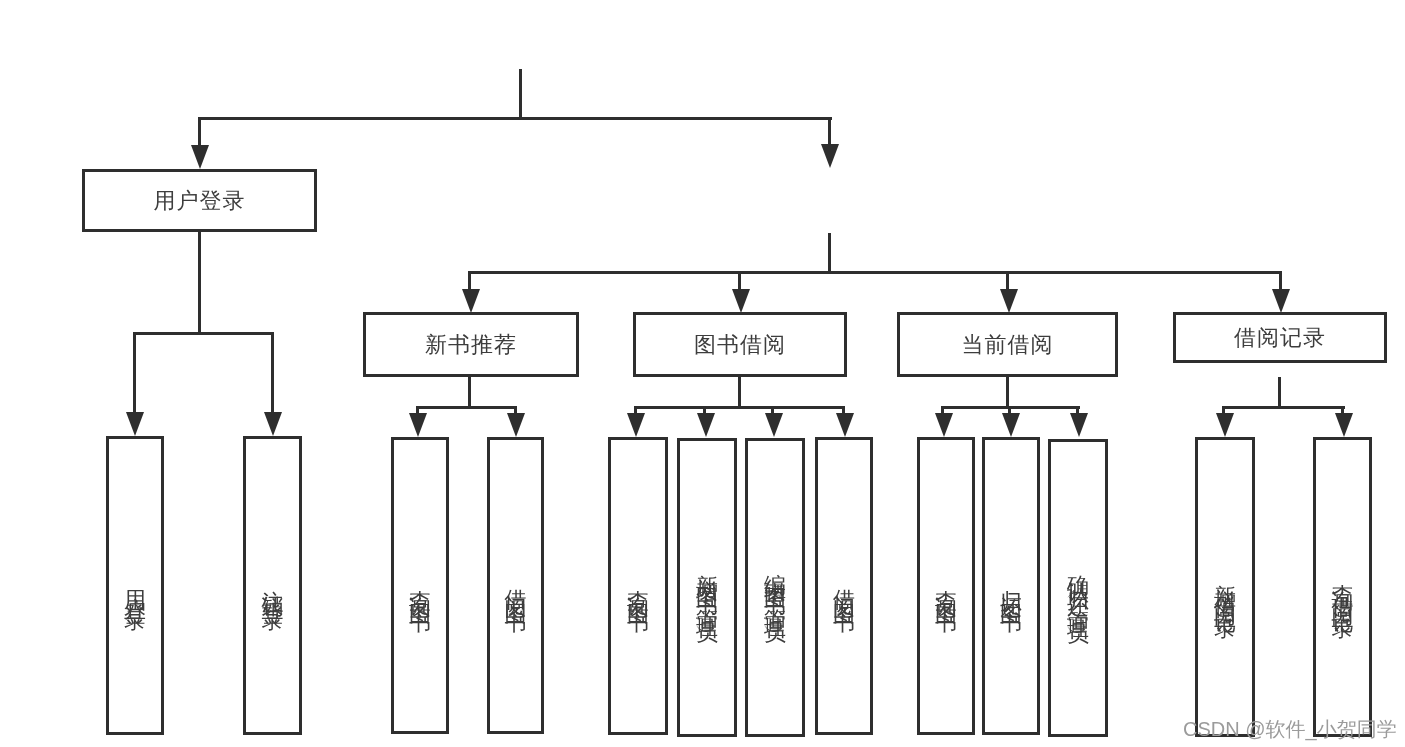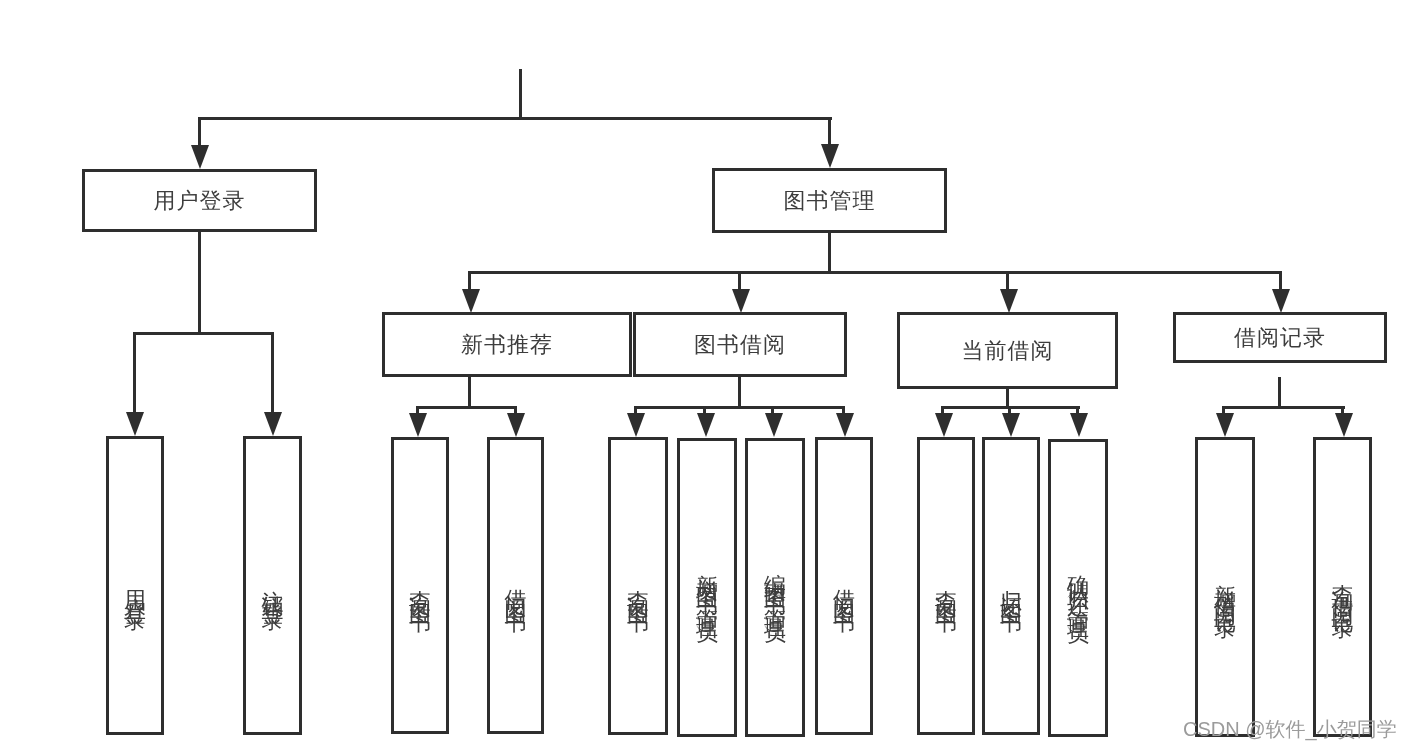--- a/index.html
+++ b/index.html
@@ -56,31 +56,28 @@
 </style>
 </head>
 <body>
 
 <div class="canvas">
 
 
   <div class="box" style="left:82px; top:169px; width:235px; height:63px;">
     <span>用户登录</span>
   </div>
-  <div class="box" style="left:712px; top:168px; width:235px; height:65px;">
-    <span>图书管理</span>
-  </div>
 
-  <div class="box" style="left:382px; top:312px; width:250px; height:65px;">
+  <div class="box" style="left:363px; top:312px; width:216px; height:65px;">
     <span>新书推荐</span>
   </div>
   <div class="box" style="left:633px; top:312px; width:214px; height:65px;">
     <span>图书借阅</span>
   </div>
-  <div class="box" style="left:897px; top:312px; width:221px; height:77px;">
+  <div class="box" style="left:897px; top:312px; width:221px; height:65px;">
     <span>当前借阅</span>
   </div>
   <div class="box" style="left:1173px; top:312px; width:214px; height:51px;">
     <span>借阅记录</span>
   </div>
 
   <div class="box vbox" style="left:106px; top:436px; width:58px; height:299px;">
     <span>用户登录</span>
   </div>
   <div class="box vbox" style="left:243px; top:436px; width:59px; height:299px;">

